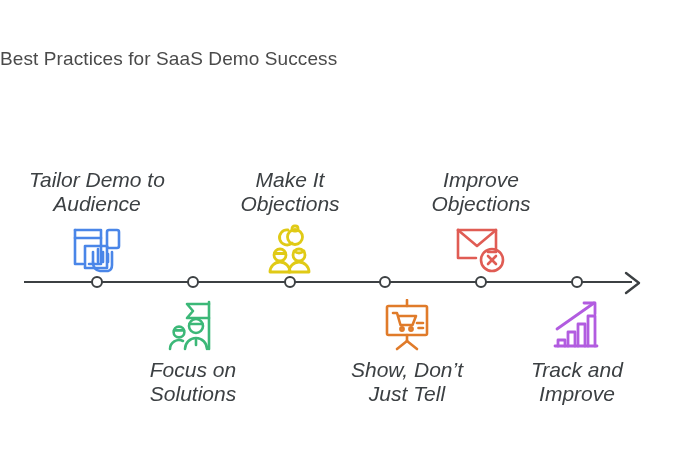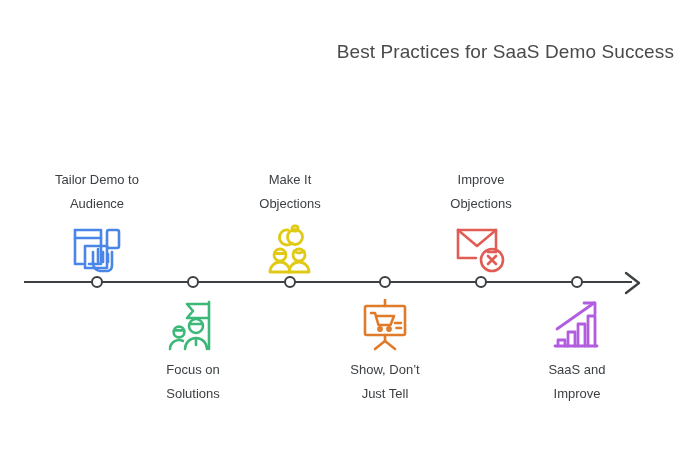--- a/index.html
+++ b/index.html
@@ -17,23 +17,23 @@
     position: relative;
     width: 674px;
     height: 458px;
     background: #ffffff;
   }
 
   
   .title {
     position: absolute;
     left: 0;
-    top: 41px;
-    width: 674px;
-    text-align: right;
+    top: 48px;
+    width: 674px;
+    text-align: left;
     font-size: 19px;
     color: #4a4a4a;
     letter-spacing: 0.1px;
     font-weight: 400;
   }
 
   
   .axis-wrap {
     position: absolute;
     left: 0;
@@ -67,26 +67,27 @@
     border: 2.4px solid #3c4043;
     box-sizing: border-box;
   }
 
   
   .step {
     position: absolute;
     width: 190px;
     margin-left: -95px;
     text-align: center;
+    font-style: italic;
   }
   .step.above {
     bottom: 458px; 
   }
   .step-label {
-    font-size: 13px;
+    font-size: 21px;
     line-height: 24px;
     color: #3c4043;
     font-weight: 400;
     white-space: pre-line;
   }
   .step-icon {
     width: 190px;
     height: 54px;
     display: flex;
     align-items: center;
@@ -198,21 +199,21 @@
           <path d="M6 48 a10 10 0 0 1 20 0 z" fill="none"></path>
 
           <circle cx="35" cy="31" r="6"></circle>
           <path d="M30 27 q5 4 10 0"></path>
           <path d="M25 48 a10 10 0 0 1 20 0 z" fill="none"></path>
         </g>
       </svg>
     </div>
   </div>
 
-  <div class="step below" style="left:385px; top:298px;">
+  <div class="step below" style="left:407px; top:298px;">
     <div class="step-icon">
       <svg width="52" height="52" viewBox="0 0 52 52">
         <g fill="none" stroke="#e07b2a" stroke-width="2.6" stroke-linecap="round" stroke-linejoin="round">
 
           <line x1="26" y1="1" x2="26" y2="7"></line>
 
           <rect x="6" y="7" width="40" height="29" rx="1.5"></rect>
 
           <line x1="26" y1="36" x2="26" y2="42"></line>
           <line x1="26" y1="42" x2="16" y2="50"></line>
@@ -260,17 +261,17 @@
 
           <line x1="4" y1="47" x2="46" y2="47"></line>
 
           <path d="M7 47 v-6 h7 v6"></path>
           <path d="M17 47 v-14 h7 v14"></path>
           <path d="M27 47 v-22 h7 v22"></path>
           <path d="M37 47 v-30 h7 v30"></path>
         </g>
       </svg>
     </div>
-    <div class="step-label">SaaS and
+    <div class="step-label">Track and
 Improve</div>
   </div>
 
 </div>
 
 </body></html>

